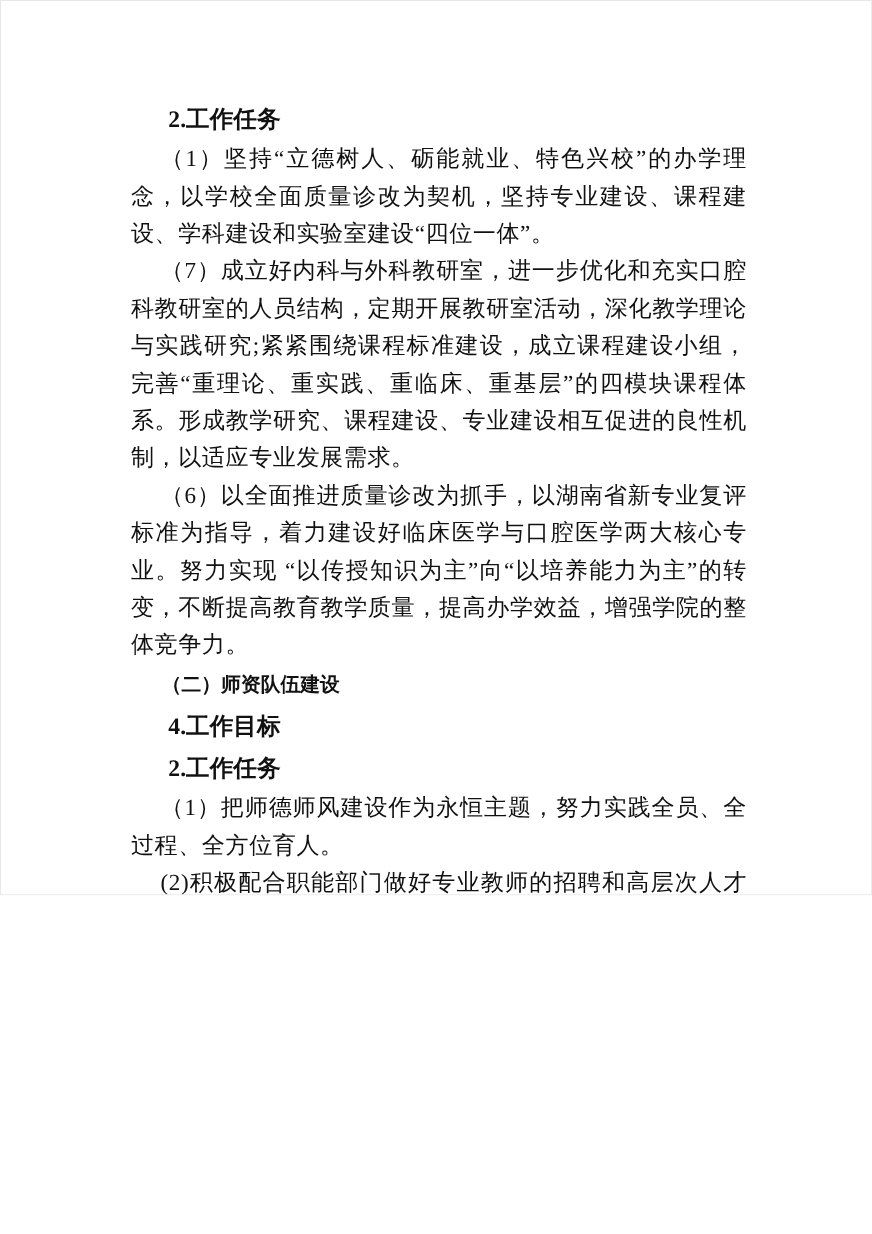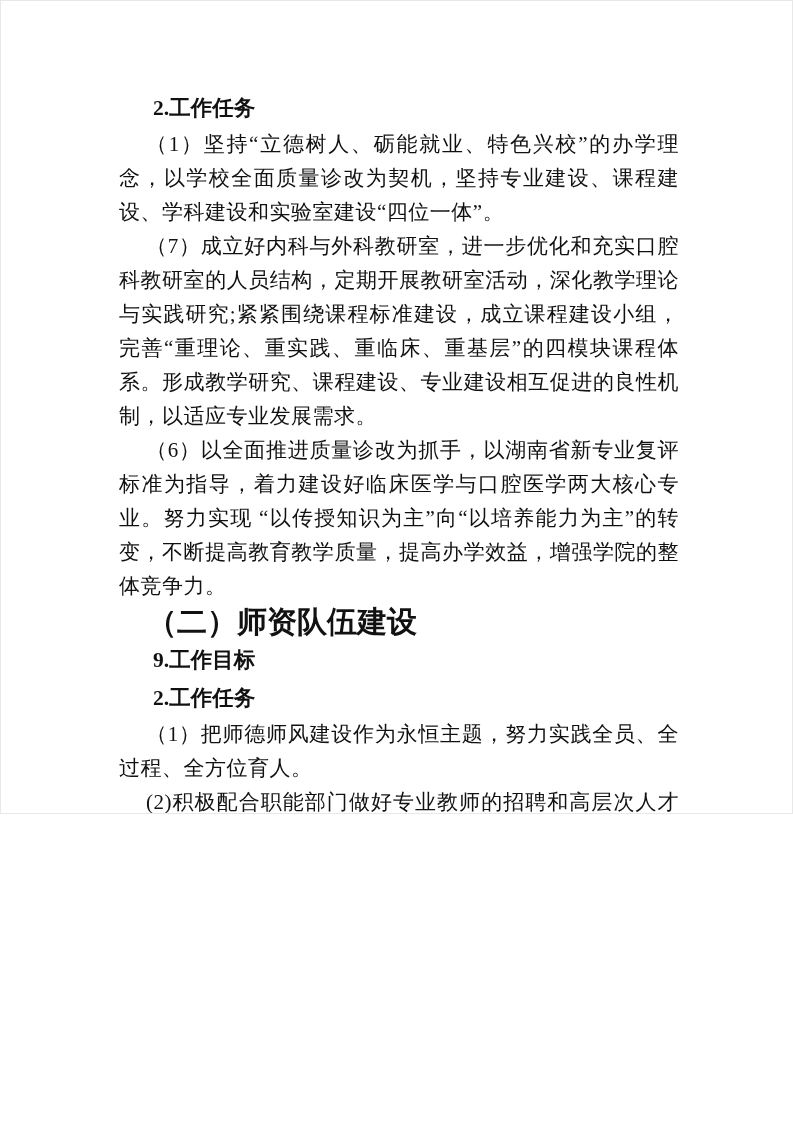--- a/index.html
+++ b/index.html
@@ -18,21 +18,21 @@
     box-sizing: border-box;
     border: 1px solid #e8e8e8;
   }
   .content {
     position: absolute;
     left: 118px;
     top: 88px;
     width: 560px;
   }
   .h-section {
-    font-size: 30px;
+    font-size: 18px;
     font-weight: bold;
     line-height: 38px;
     text-indent: 28px;
     margin: 0;
     white-space: nowrap;
   }
   .h-sub {
     font-size: 21.5px;
     font-weight: bold;
     line-height: 38px;
@@ -63,19 +63,19 @@
 </head>
 <body>
 
 <div class="page">
   <div class="content">
     <p class="h-sub">2.工作任务</p>
     <p class="para">（1）坚持“立德树人、砺能就业、特色兴校”的办学理念，以学校全面质量诊改为契机，坚持专业建设、课程建设、学科建设和实验室建设“四位一体”。</p>
     <p class="para">（7）成立好内科与外科教研室，进一步优化和充实口腔科教研室的人员结构，定期开展教研室活动，深化教学理论与实践研究;紧紧围绕课程标准建设，成立课程建设小组，完善“重理论、重实践、重临床、重基层”的四模块课程体系。形成教学研究、课程建设、专业建设相互促进的良性机制，以适应专业发展需求。</p>
     <p class="para">（6）以全面推进质量诊改为抓手，以湖南省新专业复评标准为指导，着力建设好临床医学与口腔医学两大核心专业。努力实现 “以传授知识为主”向“以培养能力为主”的转变，不断提高教育教学质量，提高办学效益，增强学院的整体竞争力。</p>
     <p class="h-section">（二）师资队伍建设</p>
-    <p class="h-sub">9.工作目标</p>
+    <p class="h-sub">4.工作目标</p>
     <p class="h-sub">2.工作任务</p>
     <p class="para">（1）把师德师风建设作为永恒主题，努力实践全员、全过程、全方位育人。</p>
     <p class="para">(2)积极配合职能部门做好专业教师的招聘和高层次人才的引进工作。</p>
   </div>
   <div class="footer">- 108 -</div>
 </div>
 
 </body></html>

